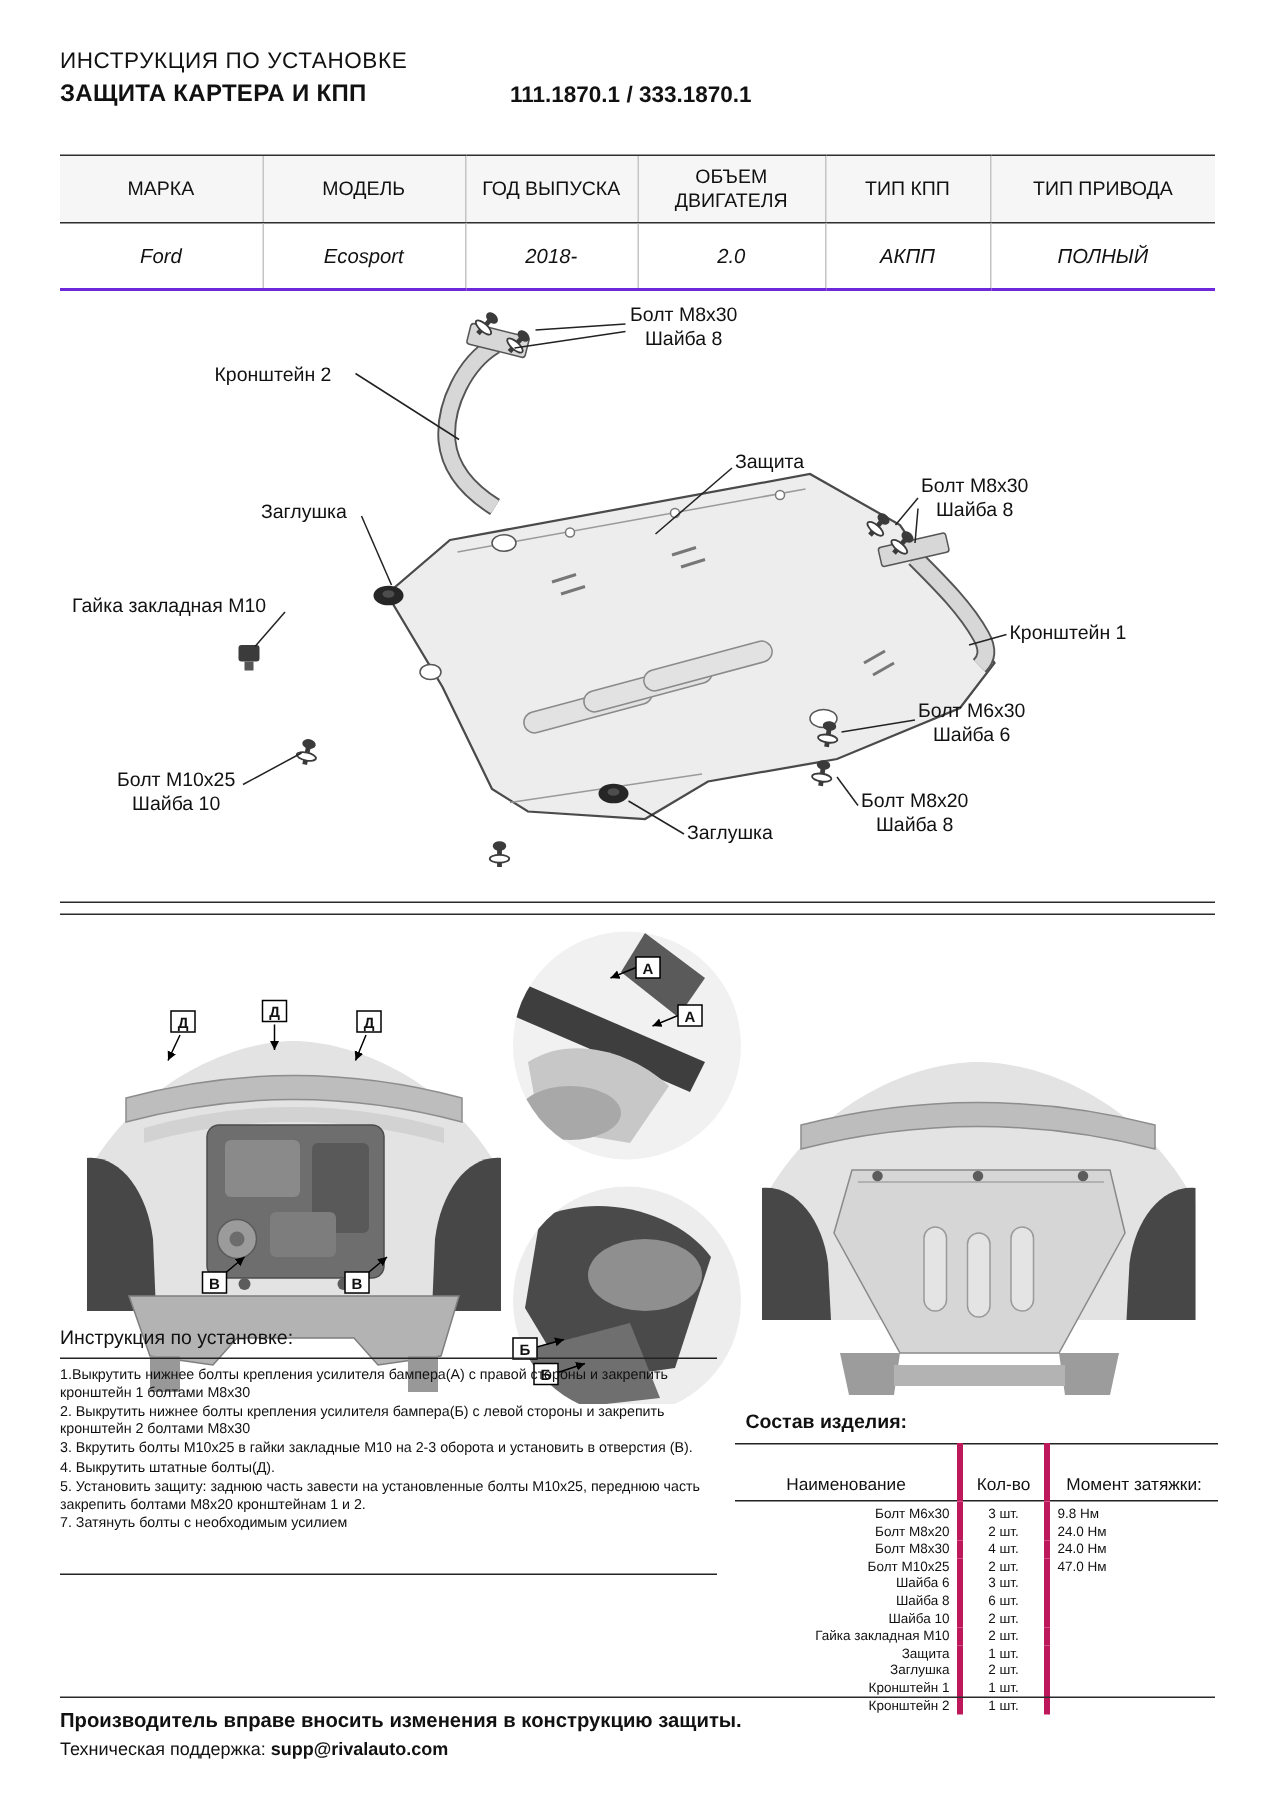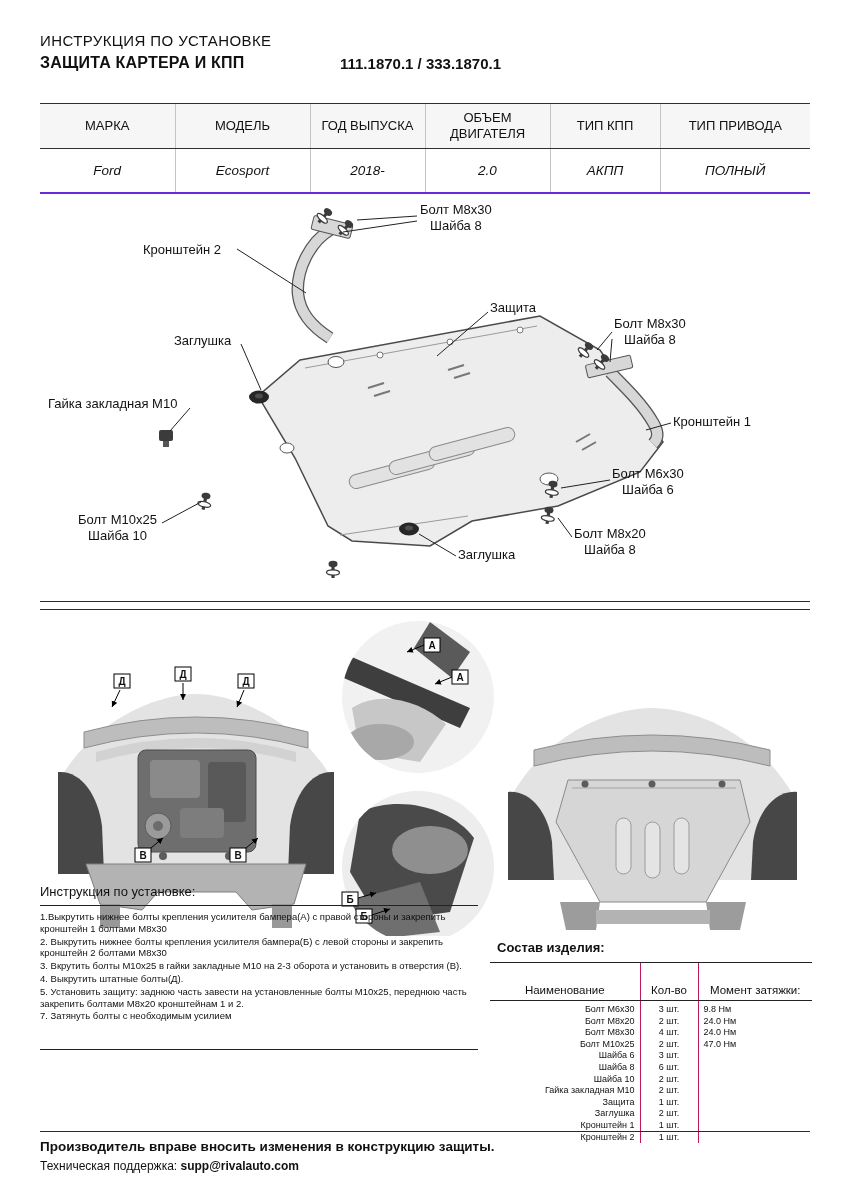--- a/index.html
+++ b/index.html
@@ -37,21 +37,21 @@
   .inst-box{position:absolute;left:40px;top:905px;width:438px;min-height:130px;
             border-top:1px solid #222;border-bottom:1px solid #222;padding:5px 0 8px;}
   .step{font-size:9.5px;line-height:11.8px;margin:0 0 1px;}
 
   
   .parts-title{position:absolute;left:497px;top:940px;font-size:13px;font-weight:bold;}
   .parts-table{position:absolute;left:490px;top:962px;width:322px;border-collapse:collapse;table-layout:fixed;}
   .parts-table th{font-weight:normal;font-size:11.5px;padding:21px 2px 4px;text-align:center;
                   border-top:1px solid #222;border-bottom:1px solid #222;}
   .parts-table td{font-size:9px;line-height:11.6px;padding:0 5px;}
-  .parts-table th + th,.parts-table td + td{border-left:1px solid #be185d;}
+  .parts-table th + th,.parts-table td + td{border-left:4px solid #be185d;}
   .parts-table tbody tr:first-child td{padding-top:3px;}
   td.p-name{text-align:right;}
   td.p-qty{text-align:center;}
   td.p-torque{text-align:left;}
 
   
   .f1{position:absolute;left:40px;top:1139px;font-size:13.5px;font-weight:bold;}
   .f2{position:absolute;left:40px;top:1159px;font-size:12px;}
   .f2 .email{font-weight:bold;}
 </style>

